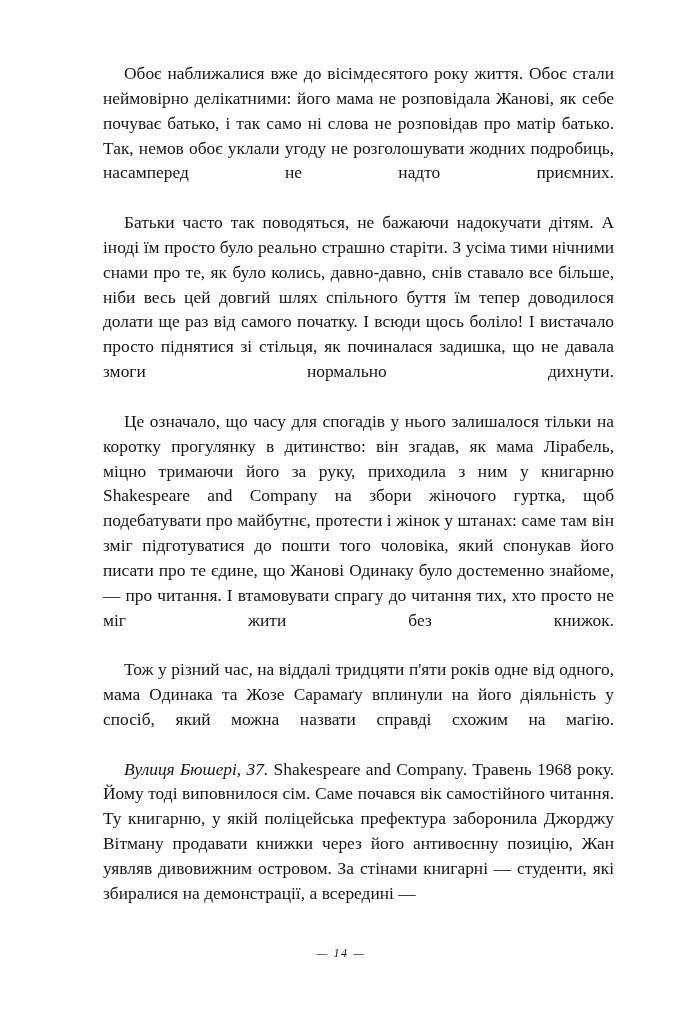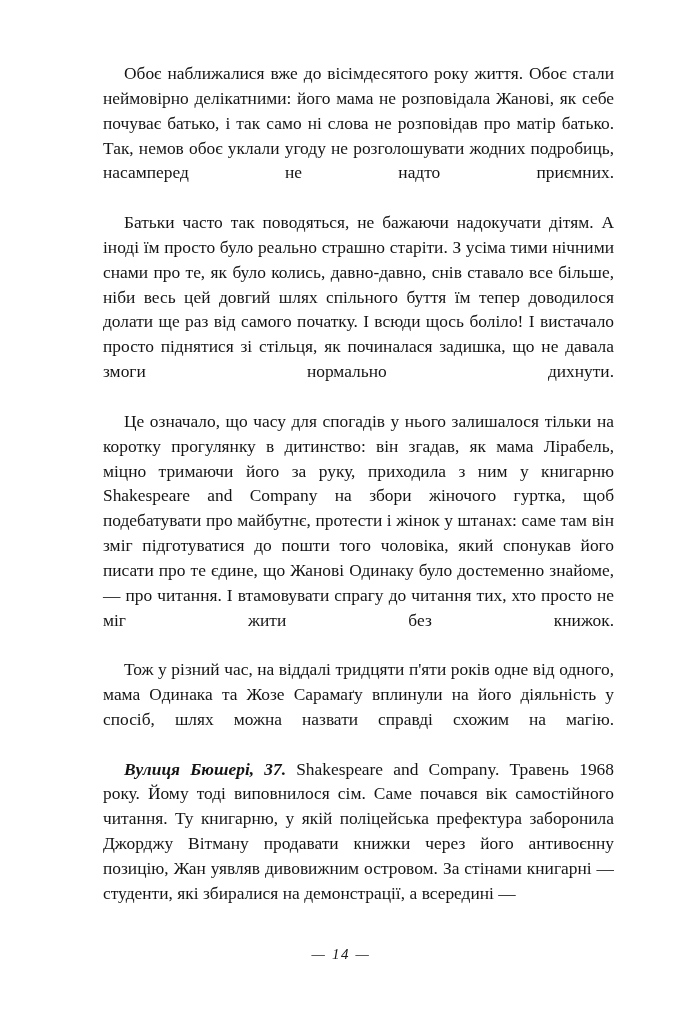--- a/index.html
+++ b/index.html
@@ -49,50 +49,49 @@
   .para::after {
     content: "";
     display: inline-block;
     width: 100%;
   }
 
   .para.no-stretch::after { content: none; }
 
   .loc {
     font-style: italic;
-    font-weight: bold;
   }
 
   .folio {
     position: absolute;
     left: 0;
     top: 946px;
     width: 682px;
     text-align: center;
-    font-size: 15px;
+    font-size: 12px;
     font-style: italic;
     letter-spacing: 1.6px;
     color: #1a1a1a;
   }
 </style>
 </head>
 <body>
 
 <div class="page">
 
   <div class="text-block">
 
     <p class="para">Обоє наближалися вже до вісімдесятого року життя. Обоє стали неймовірно делікатними: його мама не розповідала Жанові, як себе почуває батько, і так само ні слова не розповідав про матір батько. Так, немов обоє уклали угоду не розголошувати жодних подробиць, насамперед не надто приємних.</p>
 
     <p class="para">Батьки часто так поводяться, не бажаючи надокучати дітям. А іноді їм просто було реально страшно старіти. З усіма тими нічними снами про те, як було колись, давно-давно, снів ставало все більше, ніби весь цей довгий шлях спільного буття їм тепер доводилося долати ще раз від самого початку. І всюди щось боліло! І вистачало просто піднятися зі стільця, як починалася задишка, що не давала змоги нормально дихнути.</p>
 
 
     <p class="para">Це означало, що часу для спогадів у нього залишалося тільки на коротку прогулянку в дитинство: він згадав, як мама Лірабель, міцно тримаючи його за руку, приходила з ним у книгарню Shakespeare and Company на збори жіночого гуртка, щоб подебатувати про майбутнє, протести і жінок у штанах: саме там він зміг підготуватися до пошти того чоловіка, який спонукав його писати про те єдине, що Жанові Одинаку було достеменно знайоме, — про читання. І втамовувати спрагу до читання тих, хто просто не міг жити без книжок.</p>
 
-    <p class="para">Тож у різний час, на віддалі тридцяти п'яти років одне від одного, мама Одинака та Жозе Сарамаґу вплинули на його діяльність у спосіб, шлях можна назвати справді схожим на магію.</p>
+    <p class="para">Тож у різний час, на віддалі тридцяти п'яти років одне від одного, мама Одинака та Жозе Сарамаґу вплинули на його діяльність у спосіб, який можна назвати справді схожим на магію.</p>
 
     <p class="para no-stretch"><span class="loc">Вулиця Бюшері, 37.</span><span> Shakespeare and Company. Травень 1968 року. Йому тоді виповнилося сім. Саме почався вік самостійного читання. Ту книгарню, у якій поліцейська префектура заборонила Джорджу Вітману продавати книжки через його антивоєнну позицію, Жан уявляв дивовижним островом. За стінами книгарні — студенти, які збиралися на демонстрації, а всередині —</span></p>
 
   </div>
 
   <div class="folio">— 14 —</div>
 
 </div>
 
 </body></html>

